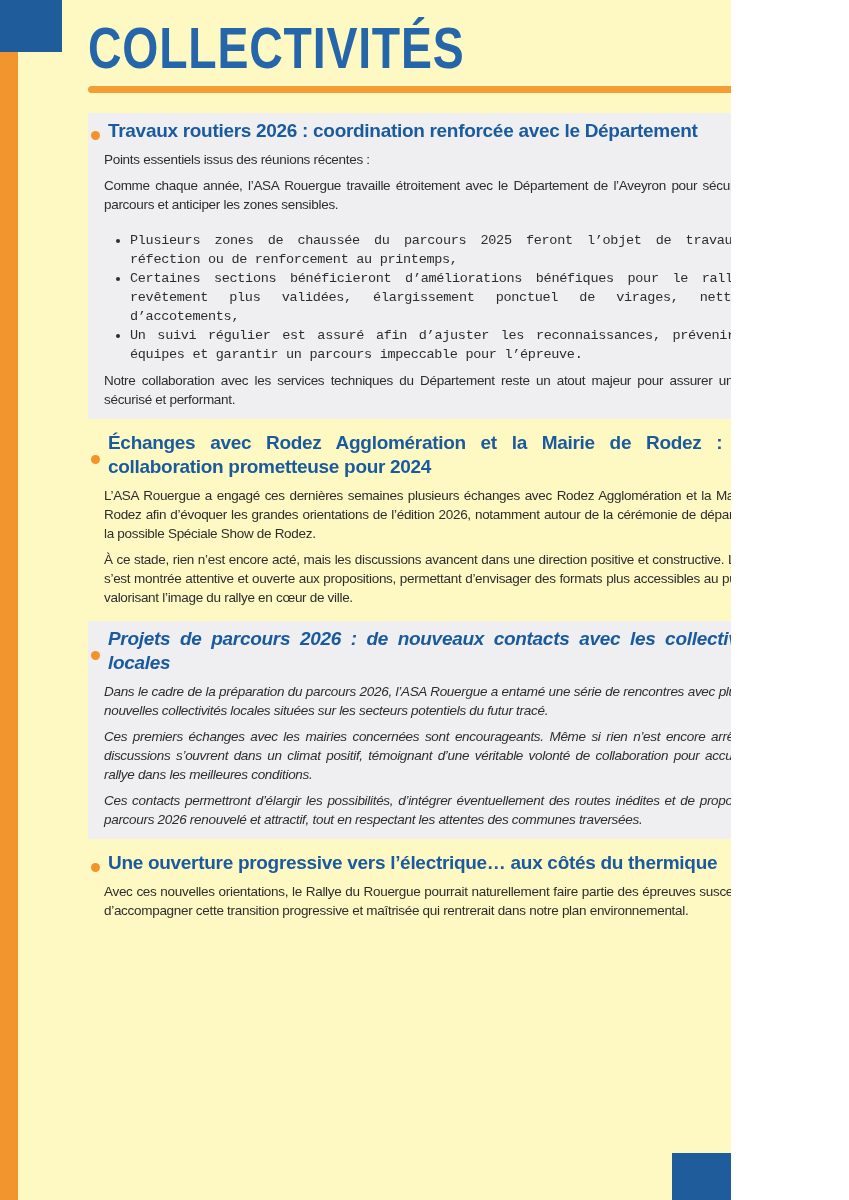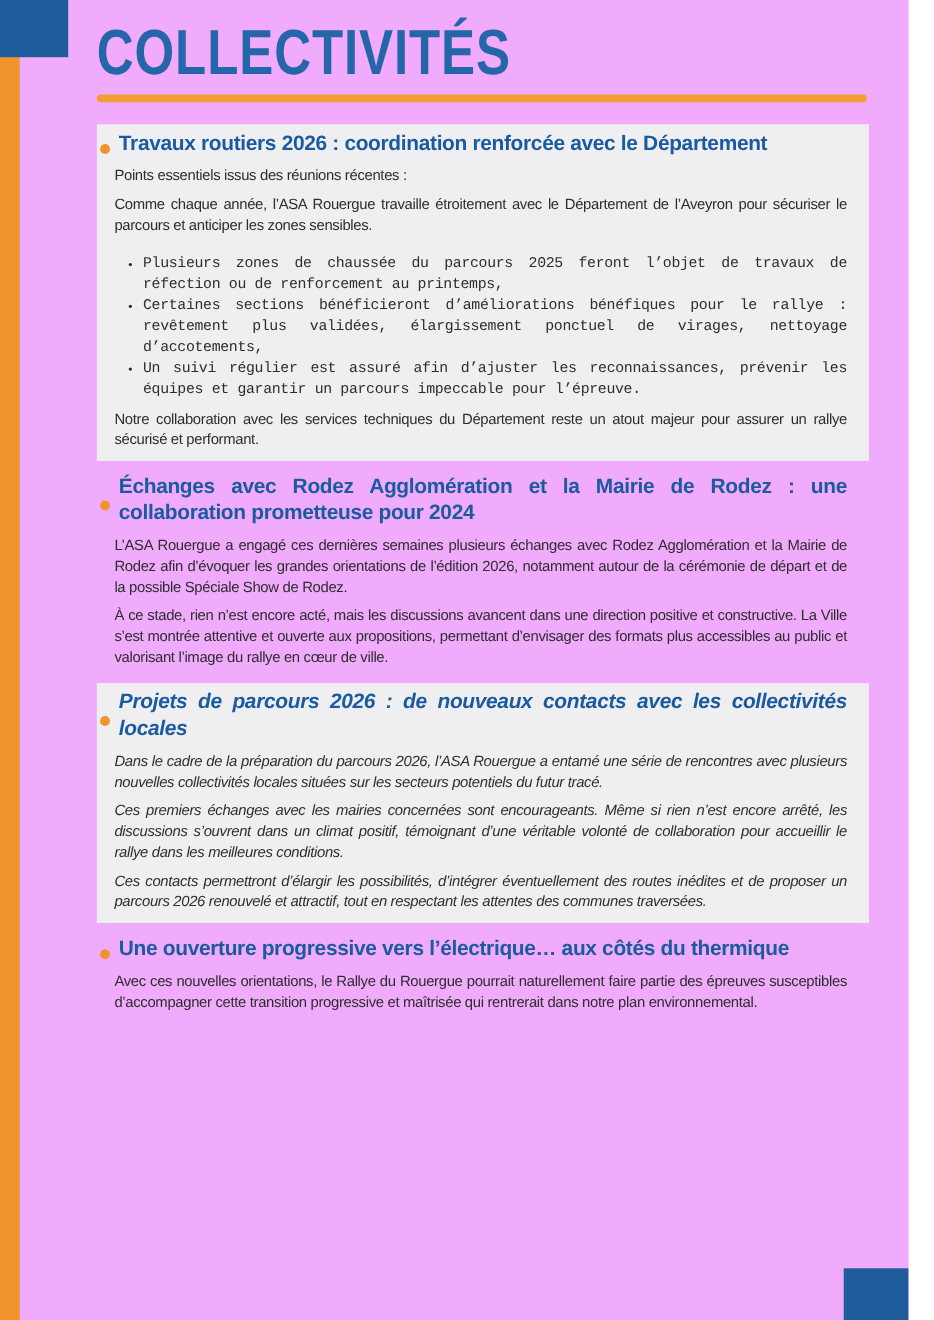--- a/index.html
+++ b/index.html
@@ -1,21 +1,21 @@
 <!DOCTYPE html>
 <html lang="fr"><head>
 <meta charset="utf-8">
 <style>
   * { margin: 0; padding: 0; box-sizing: border-box; }
   html, body { background: #ffffff; }
   .page {
     position: relative;
-    width: 826px;
+    width: 731px;
     height: 1200px;
-    background: #f0abfc;
+    background: #fef9c3;
     font-family: "Liberation Sans", sans-serif;
     overflow: hidden;
   }
   .left-accent-bar {
     position: absolute;
     left: 0; top: 0;
     width: 18px; height: 1200px;
     background: #F2952E;
   }
   .corner-square {

